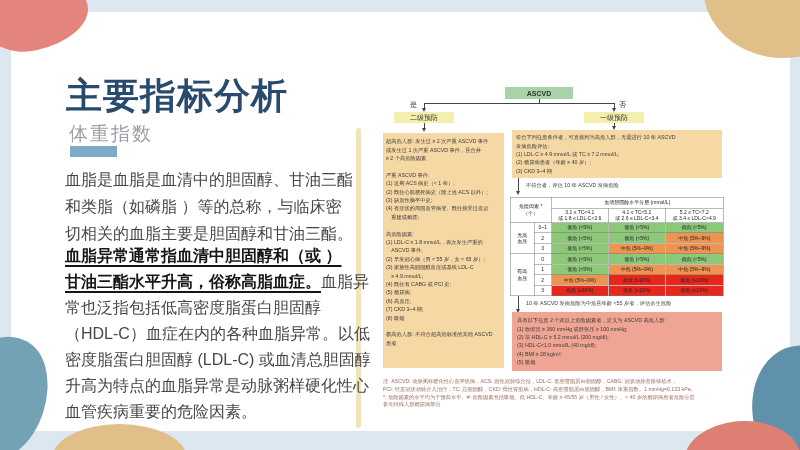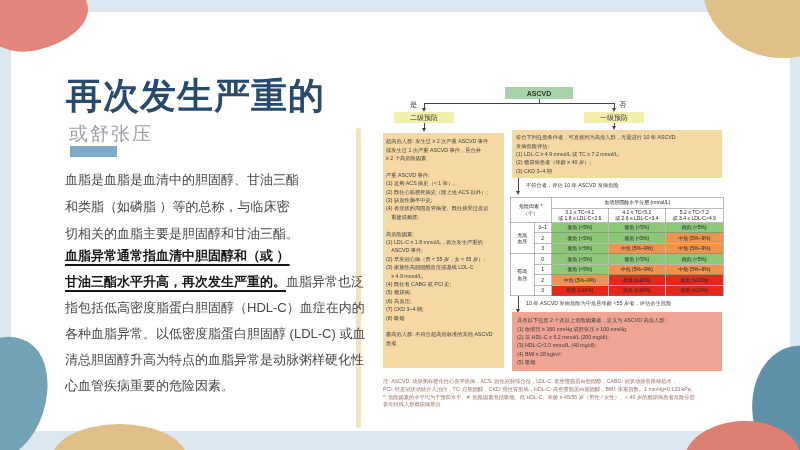--- a/index.html
+++ b/index.html
@@ -31,21 +31,21 @@
   .content { position:absolute; left:0; top:0; width:800px; height:450px; z-index:3; }
   .pre { white-space:pre-line; }
 
   
   .slide-title { position:absolute; left:66px; top:72px; font-size:36px; font-weight:bold;
                  color:#284a6d; letter-spacing:1px; }
   .slide-subtitle { position:absolute; left:69px; top:121px; font-size:19px;
                     color:#9aa0a6; letter-spacing:2px; }
   .accent-bar { position:absolute; left:70px; top:146px; width:47px; height:11px;
                 background:#7fa9c9; }
-  .para { position:absolute; left:65px; width:307px; font-size:13px; line-height:27px;
+  .para { position:absolute; left:65px; width:307px; font-size:16px; line-height:27px;
           color:#474747; }
   .para-1 { top:166px; }
   .para-2 { top:243px; line-height:26px; }
   .para-lead { font-weight:bold; color:#161616; text-decoration:underline;
                text-decoration-thickness:1.5px; text-underline-offset:4px; white-space:pre-line; }
 
   
   .fc { position:absolute; left:378px; top:55px; width:402px; height:375px; }
   .fc-title { position:absolute; left:6px; top:0; width:290px; text-align:center;
               font-size:14.5px; font-weight:bold; color:#111; }
@@ -90,28 +90,28 @@
 <div class="divider"></div>
 <div class="blob blob-tl"></div>
 <div class="blob circle-tr"></div>
 <div class="blob blob-bl"></div>
 <div class="blob ellipse-b"></div>
 <div class="blob blob-br-teal"></div>
 <div class="blob blob-br-coral"></div>
 
 <div class="content">
 
-  <div class="slide-title">再次发生严重的</div>
-  <div class="slide-subtitle">或舒张压</div>
+  <div class="slide-title">主要指标分析</div>
+  <div class="slide-subtitle">体重指数</div>
   <div class="accent-bar"></div>
   <div class="para para-1 pre">血脂是血脂是血清中的胆固醇、甘油三酯
 和类脂（如磷脂 ）等的总称，与临床密
 切相关的血脂主要是胆固醇和甘油三酯。</div>
   <div class="para para-2"><span class="para-lead">血脂异常通常指血清中胆固醇和（或 ）
-甘油三酯水平升高，再次发生严重的。</span><span>血脂异常也泛指包括低高密度脂蛋白胆固醇（HDL-C）血症在内的各种血脂异常。以低密度脂蛋白胆固醇 (LDL-C) 或血清总胆固醇升高为特点的血脂异常是动脉粥样硬化性心血管疾病重要的危险因素。</span></div>
+甘油三酯水平升高，俗称高脂血症。</span><span>血脂异常也泛指包括低高密度脂蛋白胆固醇（HDL-C）血症在内的各种血脂异常。以低密度脂蛋白胆固醇 (LDL-C) 或血清总胆固醇升高为特点的血脂异常是动脉粥样硬化性心血管疾病重要的危险因素。</span></div>
 
   <div class="fc">
 
     <div class="node node-root">ASCVD</div>
 
     <div class="line" style="left:160.5px;top:44px;width:1px;height:4px"></div>
     <div class="line" style="left:45.5px;top:48px;width:191px;height:1px"></div>
     <div class="line" style="left:45.5px;top:48px;width:1px;height:6px"></div>
     <div class="ah" style="left:43.5px;top:53px"></div>
     <div class="line" style="left:235.5px;top:48px;width:1px;height:6px"></div>

